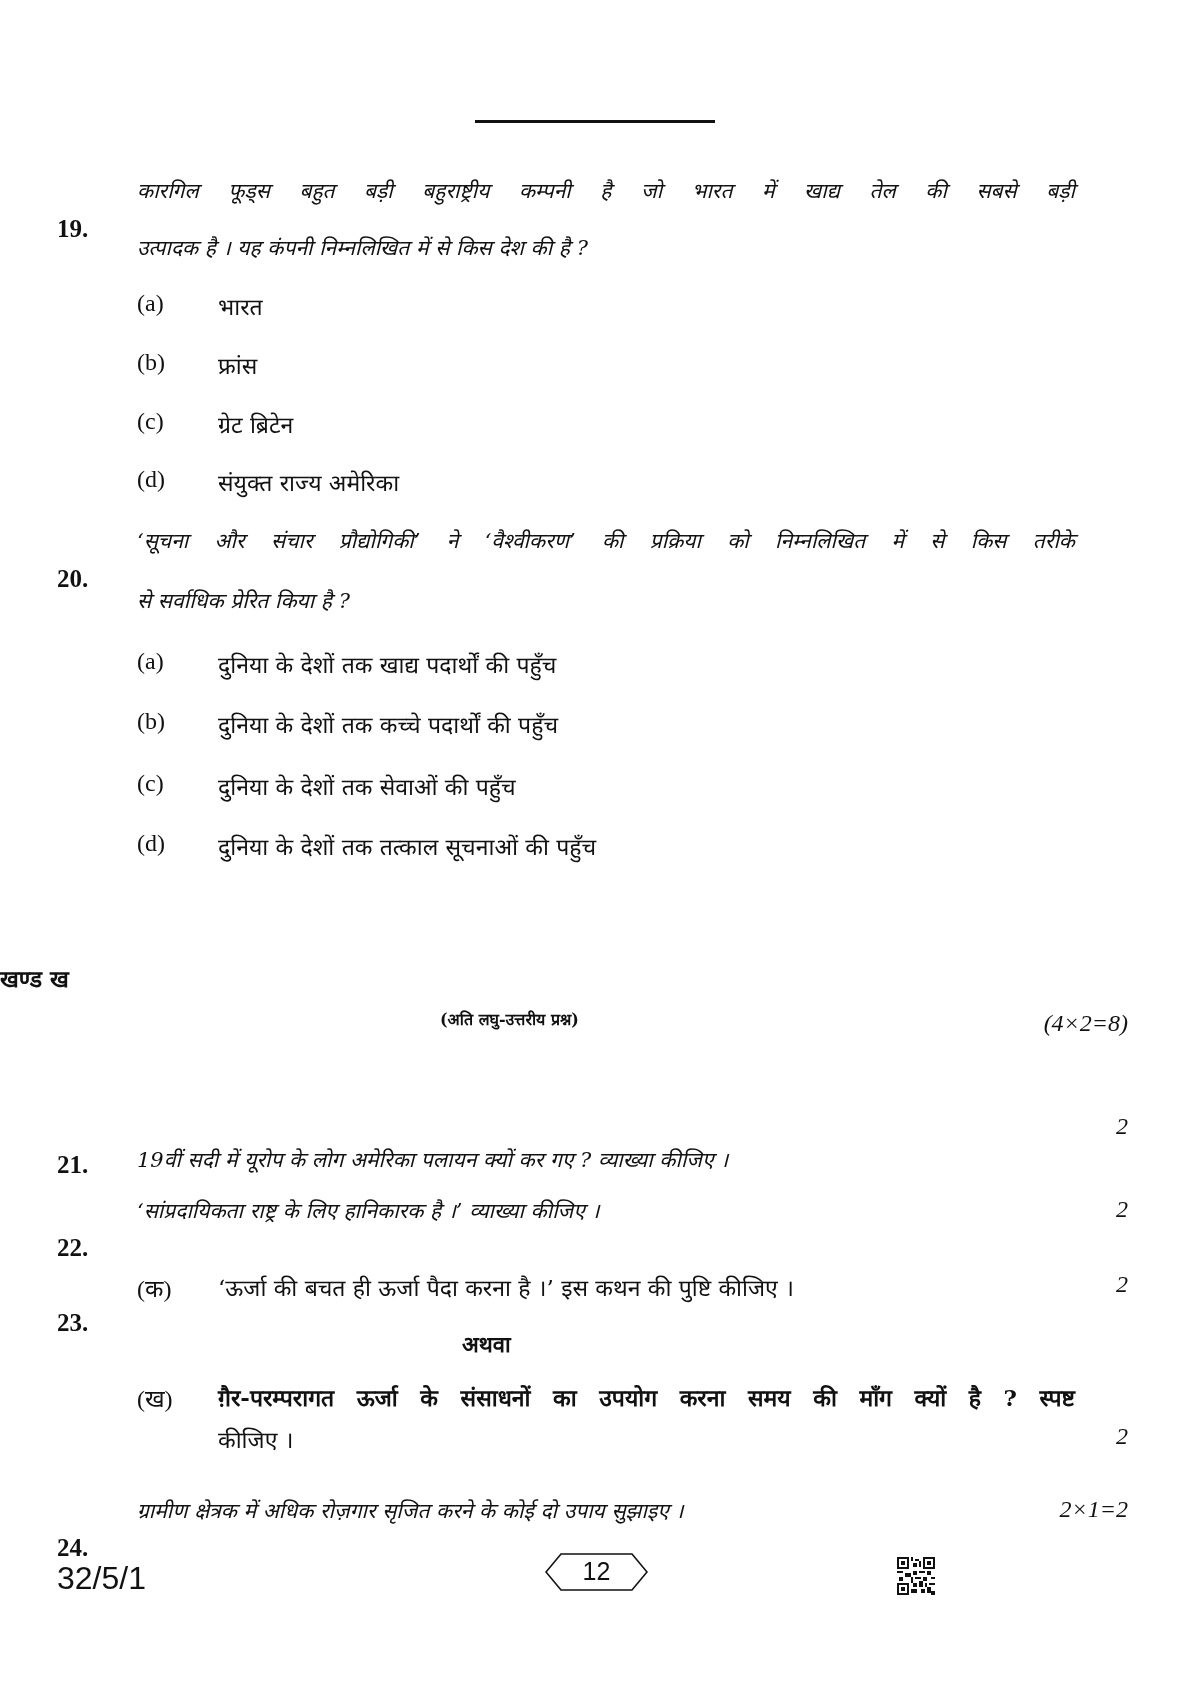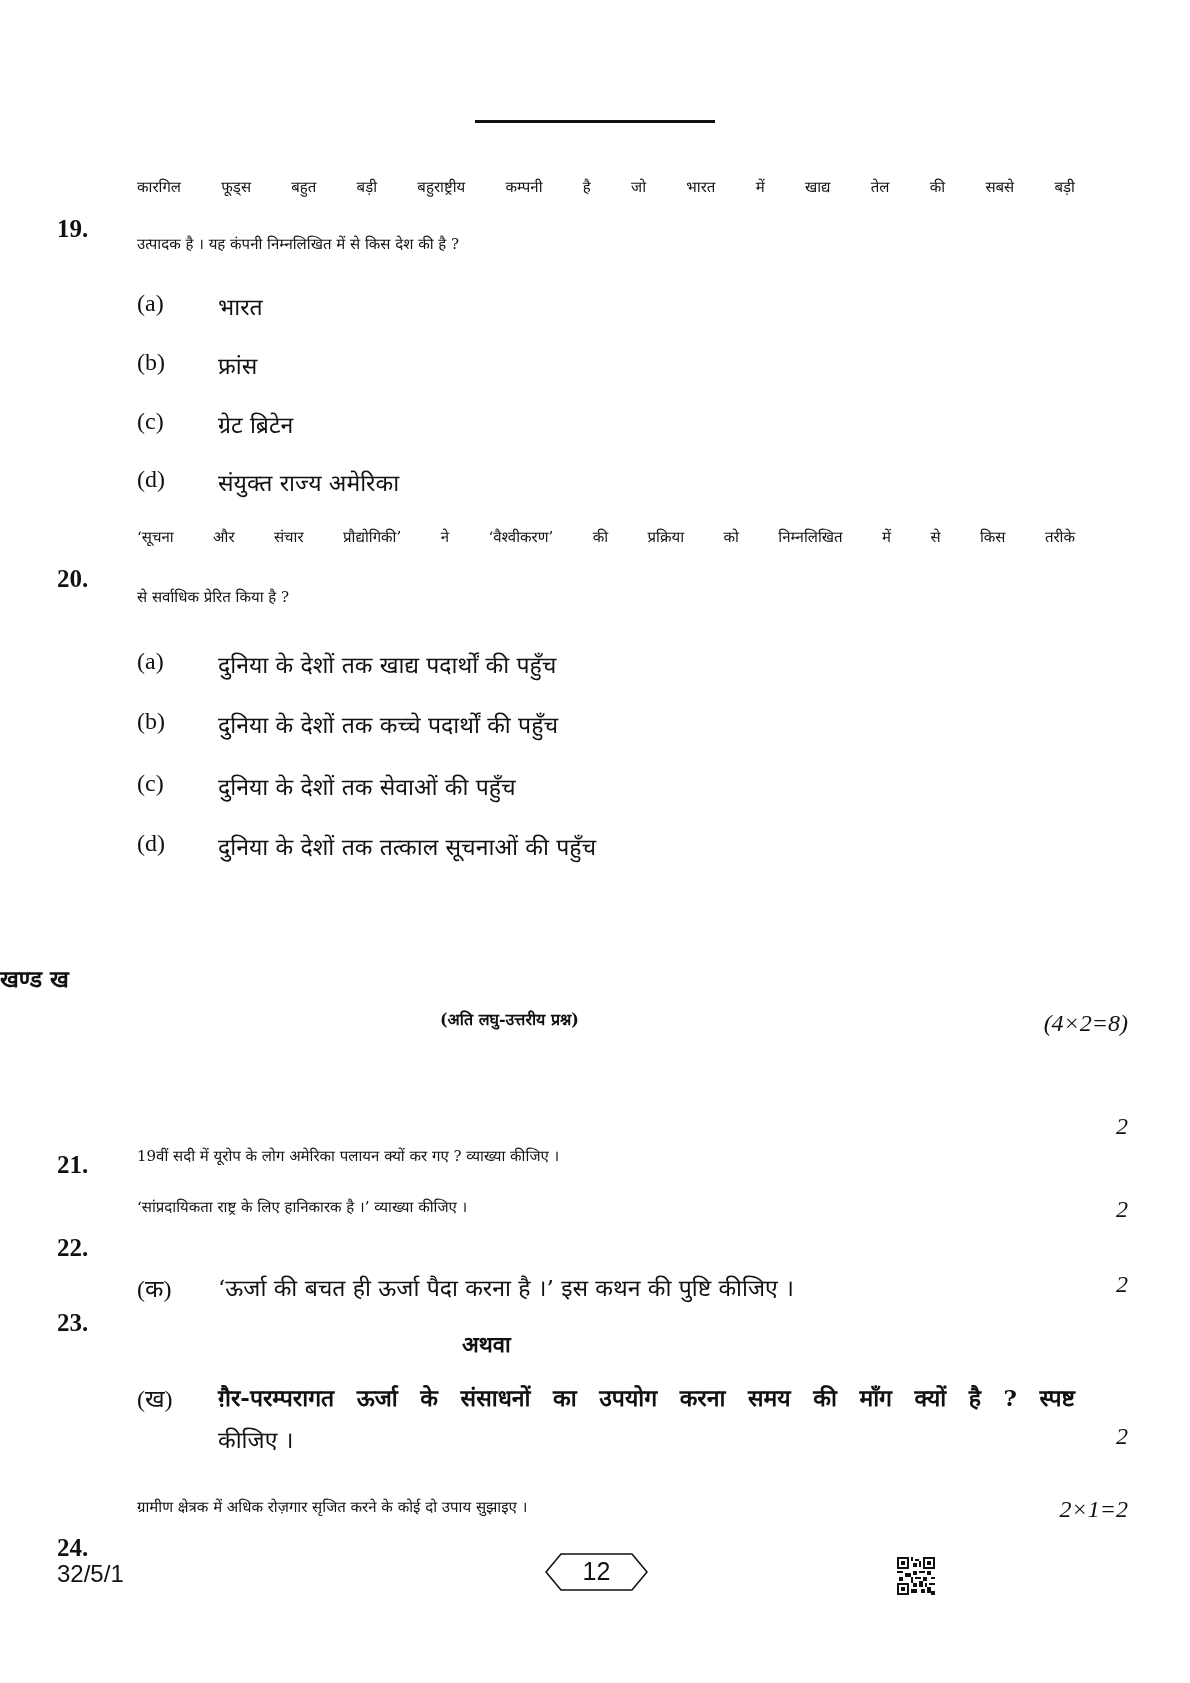--- a/index.html
+++ b/index.html
@@ -1,30 +1,30 @@
 <!DOCTYPE html>
 <html><head>
 <meta charset="utf-8">
 <style>
   html, body { margin: 0; padding: 0; background: #ffffff; }
   body { width: 1190px; height: 1683px; position: relative; overflow: hidden;
          font-family: "DejaVu Serif", "Liberation Serif", serif; color: #111111; }
   .rule { position: absolute; left: 475px; top: 120px; width: 240px; height: 3px; background: #111; }
   .qnum { position: absolute; left: 57px; font-family: "Liberation Serif", "DejaVu Serif", serif;
           font-weight: bold; font-size: 25px; margin-top: 37px; }
-  .qtext { position: absolute; left: 137px; font-size: 15px; }
+  .qtext { position: absolute; left: 137px; font-size: 21px; font-style: italic; }
   .qtext.justify { width: 938px; text-align: justify; text-align-last: justify; }
   .optlabel { position: absolute; left: 137px; font-family: "Liberation Serif", serif; font-size: 24px; }
   .opttext { position: absolute; left: 218px; font-size: 23px; }
   .marks { position: absolute; right: 62px; font-family: "Liberation Serif", serif;
            font-style: italic; font-size: 24px; text-align: right; }
   .section-title { position: absolute; left: 0; width: 1135px; font-weight: bold; font-size: 23px; }
   .section-sub { position: absolute; left: 440px; font-weight: bold; font-size: 16px; }
   .or-label { position: absolute; left: 462px; font-weight: bold; font-size: 22px; }
-  .footer-code { position: absolute; left: 57px; top: 1560px; font-family: "Liberation Sans", "DejaVu Sans", sans-serif; font-size: 24px; }
+  .footer-code { position: absolute; left: 57px; top: 1560px; font-family: "Liberation Sans", "DejaVu Sans", sans-serif; font-size: 32px; }
   .page-hex { position: absolute; left: 545px; top: 1553px; width: 103px; height: 30px; }
   .page-hex svg { position: absolute; left: 0; top: 0; }
   .page-num { position: absolute; left: 0; top: 4px; width: 103px; text-align: center;
               font-family: "Liberation Sans", "DejaVu Sans", sans-serif; font-size: 25px; }
   .qr { position: absolute; left: 897px; top: 1557px; width: 38px; height: 38px; }
 </style>
 </head>
 <body>
 
 <div>

